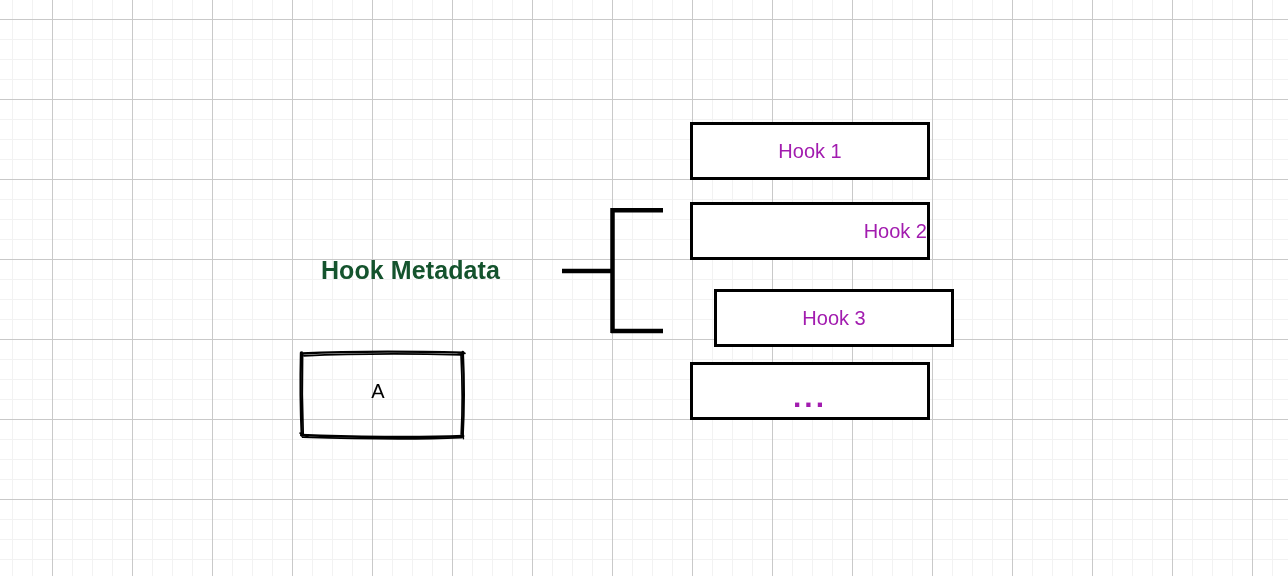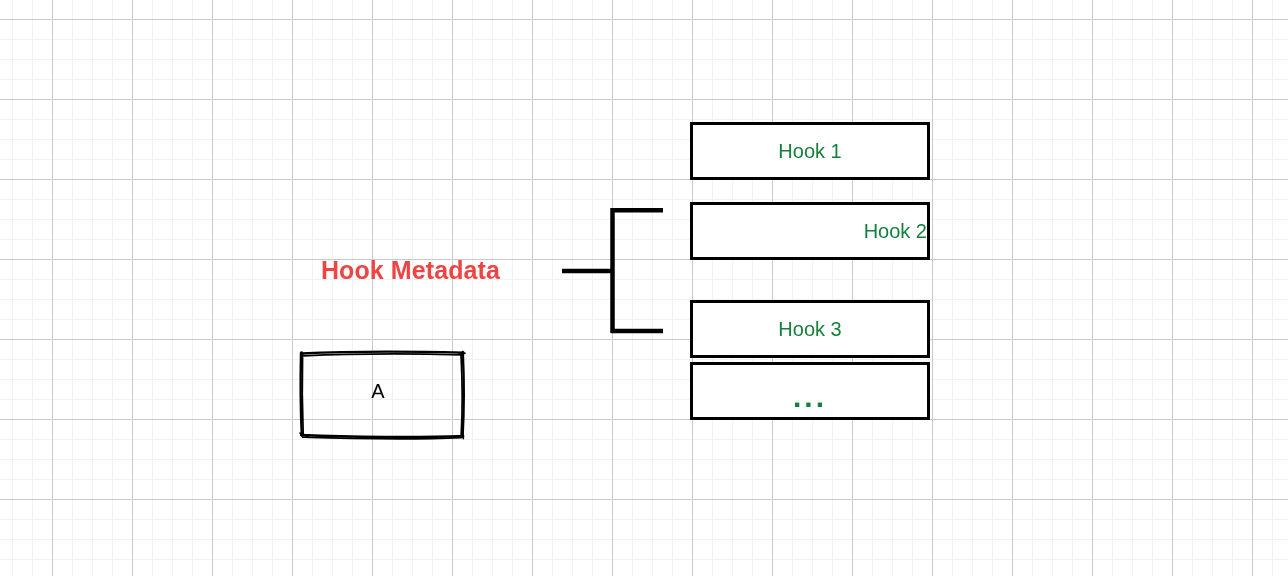--- a/index.html
+++ b/index.html
@@ -49,54 +49,54 @@
 
   
   .label-metadata {
     position: absolute;
     left: 200px;
     top: 256px;
     width: 300px;
     text-align: right;
     font-size: 25px;
     font-weight: bold;
-    color: #ef4444;
+    color: #14532d;
     letter-spacing: 0.1px;
     white-space: nowrap;
   }
 
   
   .hook-box {
     position: absolute;
     left: 690px;
     width: 240px;
     height: 58px;
     box-sizing: border-box;
     border: 3px solid #000000;
     background: #ffffff;
     display: flex;
     align-items: center;
     justify-content: center;
   }
   .hook-box .hook-label {
     font-size: 20px;
     font-weight: normal;
-    color: #15803d;
+    color: #a21caf;
     line-height: 1;
   }
   .hook-box.ellipsis-box .hook-label {
     font-size: 30px;
     font-weight: bold;
     letter-spacing: 3px;
     position: relative;
     top: 6px;
   }
   #hook-box-1 { top: 122px; }
   #hook-box-2 { top: 202px; justify-content: flex-end; }
-  #hook-box-3 { top: 300px; }
+  #hook-box-3 { top: 289px; margin-left: 24px; }
   #hook-box-4 { top: 362px; }
 
   
   #bracket-connector {
     position: absolute;
     left: 555px;
     top: 200px;
     width: 120px;
     height: 145px;
   }

